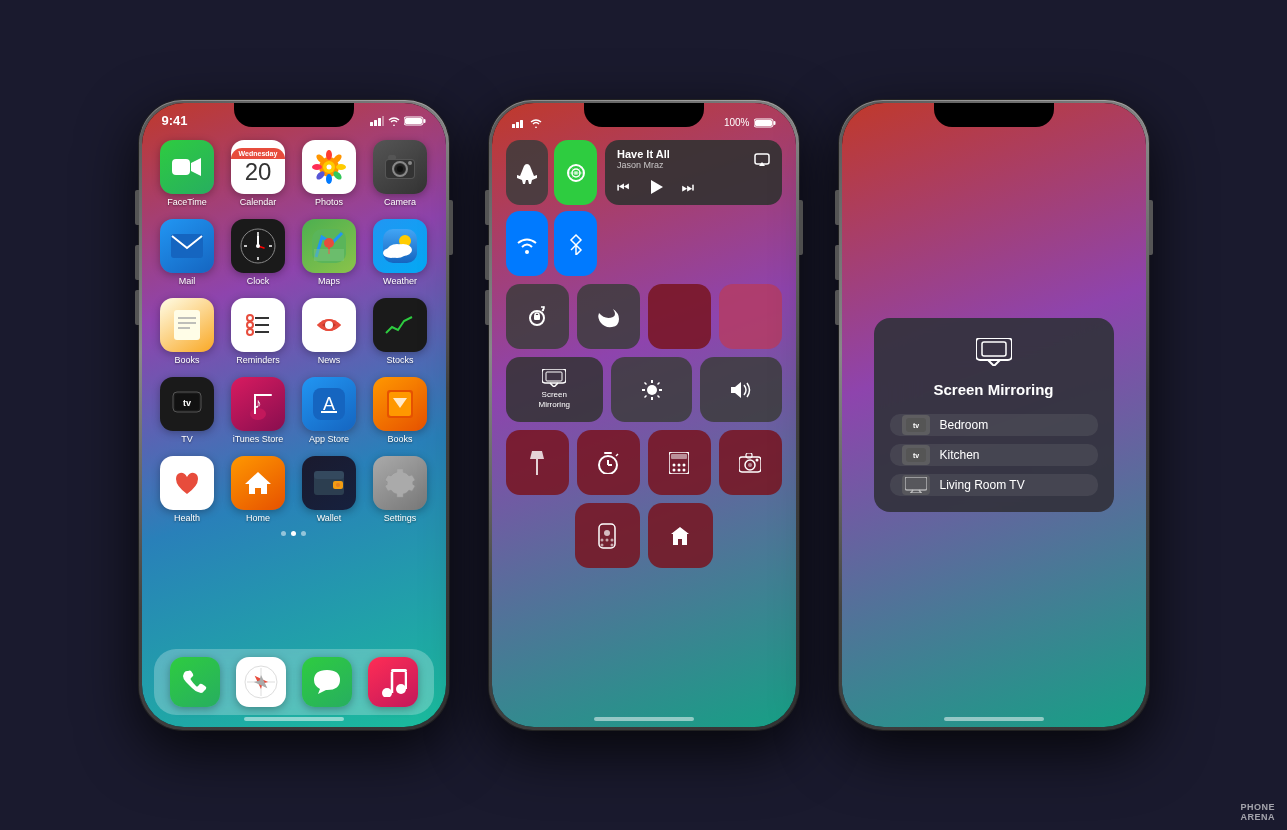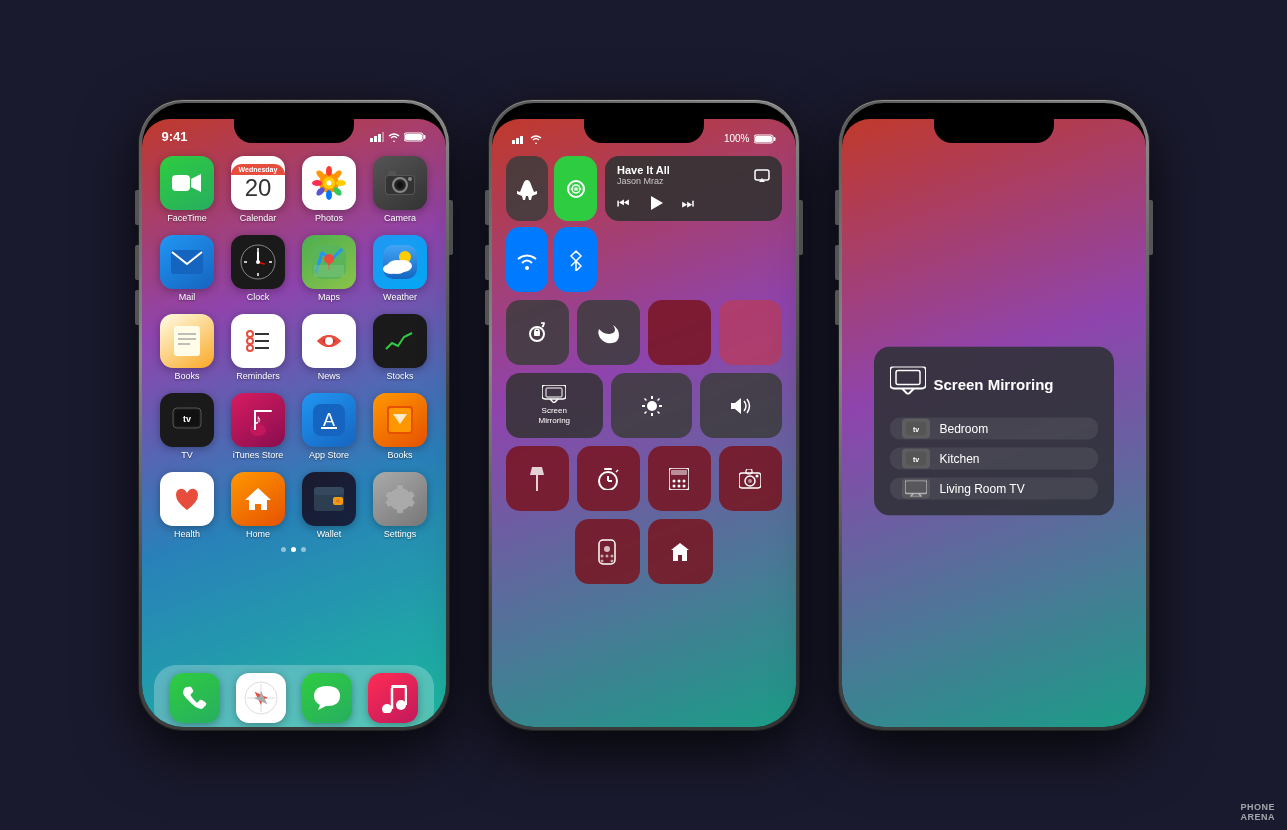--- a/index.html
+++ b/index.html
@@ -37,21 +37,20 @@
       position: relative;
       background: #000;
     }
 
     .phone-screen {
       width: 100%;
       height: 100%;
       border-radius: 28px;
       overflow: hidden;
       position: relative;
-      margin-top: 16px;
     }
 
     
     .notch {
       position: absolute;
       top: 0;
       left: 50%;
       transform: translateX(-50%);
       width: 120px;
       height: 24px;
@@ -316,21 +315,21 @@
       width: 240px;
       background: rgba(50,50,60,0.92);
       border-radius: 16px;
       padding: 20px 16px 16px;
       backdrop-filter: blur(20px);
       z-index: 5;
     }
 
     .mirror-title-row {
       display: flex;
-      flex-direction: row;
+      flex-direction: column;
       align-items: center;
       margin-bottom: 16px;
       gap: 8px;
     }
 
     .mirror-icon {
       font-size: 28px;
       color: white;
     }
 

